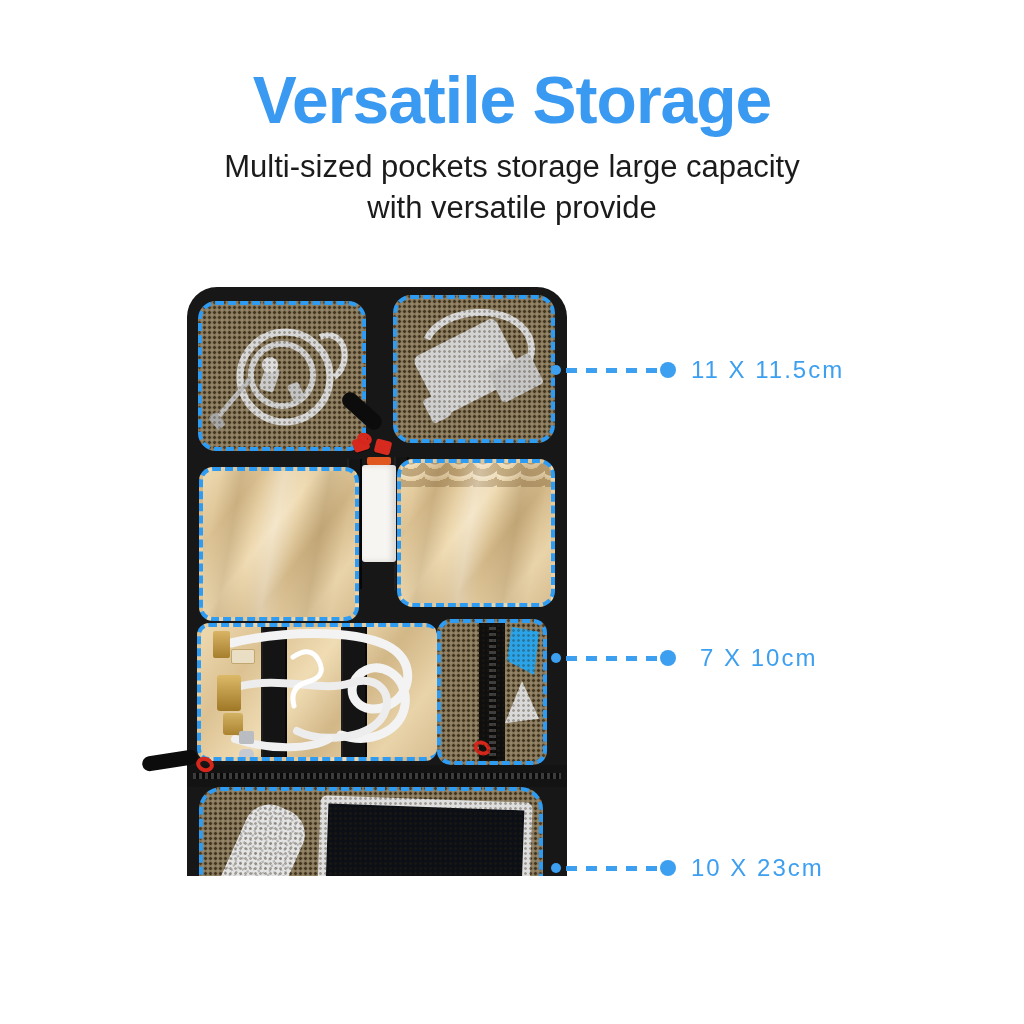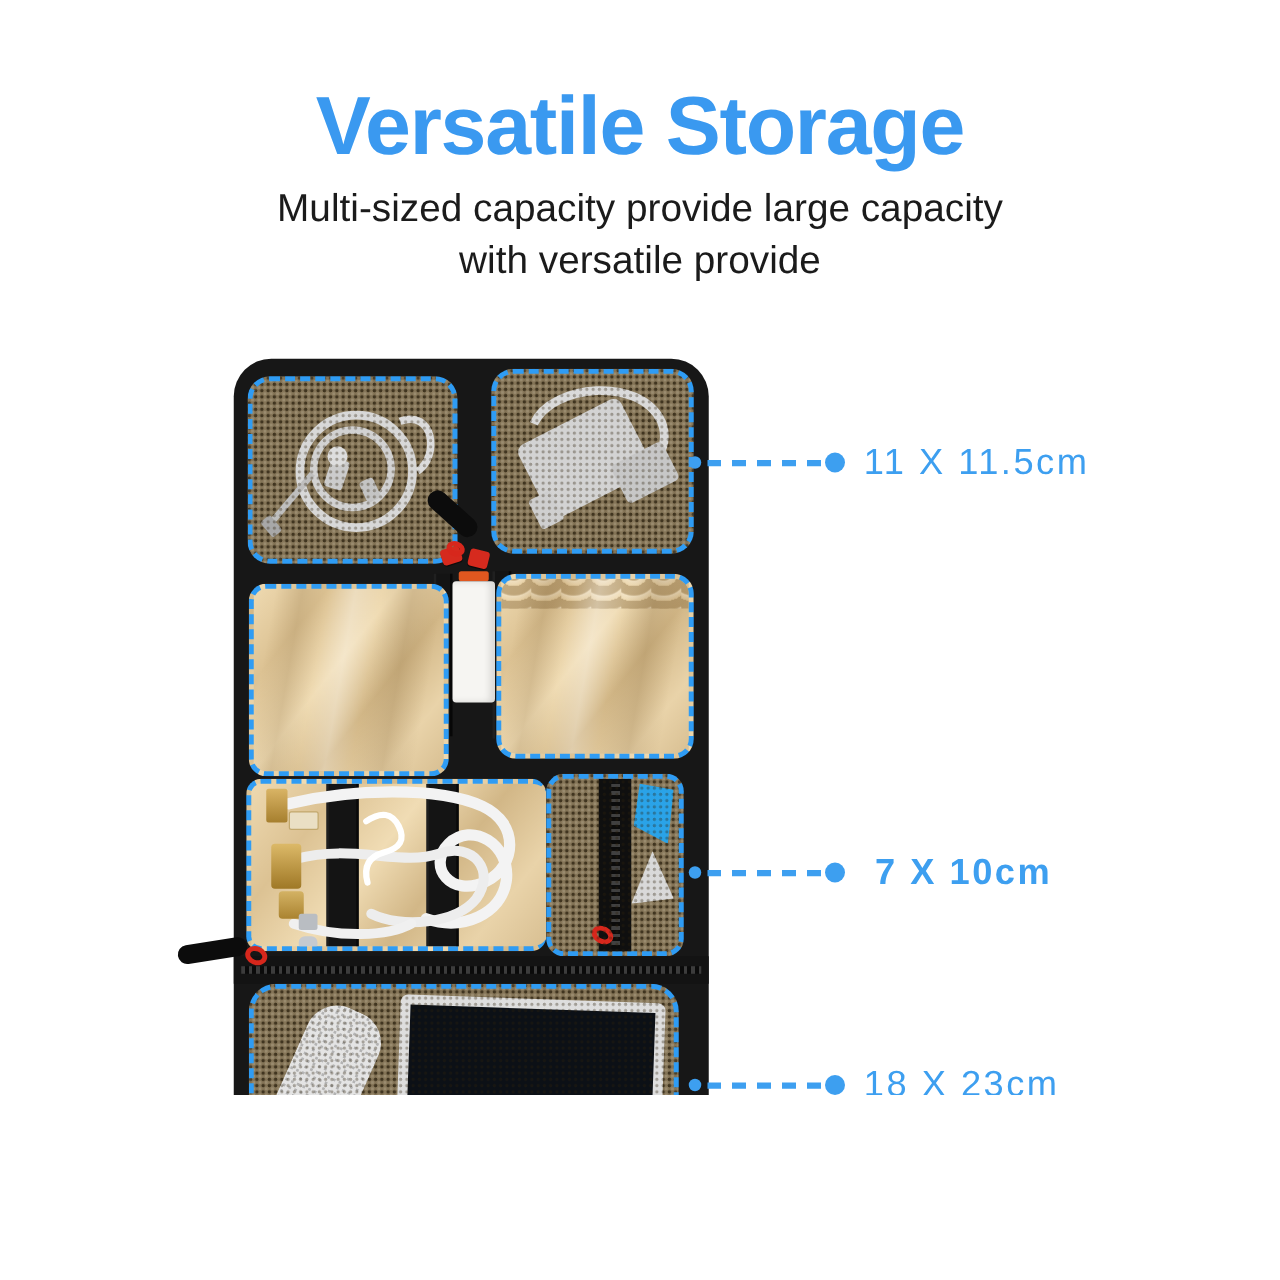--- a/index.html
+++ b/index.html
@@ -55,32 +55,32 @@
   .red-tab{position:absolute;background:#ea2f25;border-radius:8px;}
   .item-blue{position:absolute;background:#2aa3e8;clip-path:polygon(15% 0,100% 10%,85% 100%,0 70%);}
   .item-gray{position:absolute;background:#d9d9d9;clip-path:polygon(50% 0,100% 90%,0 100%);}
 
   
   .callout{position:absolute;display:flex;align-items:center;height:34px;}
   .c-start{width:10px;height:10px;border-radius:50%;background:#3d9ff0;flex:0 0 auto;}
   .c-line{width:92px;height:5px;margin-left:5px;flex:0 0 auto;
           background:repeating-linear-gradient(90deg,#3d9ff0 0 11px,transparent 11px 20px);}
   .c-dot{width:16px;height:16px;border-radius:50%;background:#3d9ff0;margin-left:2px;flex:0 0 auto;}
-  .c-label{margin-left:15px;font-size:29px;letter-spacing:2px;color:#3d9ff0;white-space:nowrap;text-align:center;}
+  .c-label{margin-left:15px;font-size:24px;letter-spacing:2px;color:#3d9ff0;white-space:nowrap;text-align:center;}
 
   svg{display:block;}
 </style>
 </head>
 <body>
 
 <div class="canvas">
 
   <h1 class="title">Versatile Storage</h1>
   <p class="subtitle">
-    <span>Multi-sized capacity provide large capacity</span><br>
+    <span>Multi-sized pockets storage large capacity</span><br>
     <span>with versatile provide</span>
   </p>
 
   <div class="product">
 
     <div class="pocket mesh" style="left:11px;top:14px;width:168px;height:150px;border-radius:18px;">
       <svg width="160" height="142" viewBox="0 0 160 142">
         <circle cx="83" cy="72" r="45" fill="none" stroke="#d8d8d8" stroke-width="7"></circle>
         <circle cx="80" cy="70" r="31" fill="none" stroke="#d2d2d2" stroke-width="6"></circle>
         <path d="M118 32 C145 22 150 60 132 72" fill="none" stroke="#dcdcdc" stroke-width="6"></path>
@@ -161,27 +161,27 @@
   <div class="cord-red" style="left:196px;top:757px;width:18px;height:15px;transform:rotate(22deg);"></div>
 
   <div class="callout" style="left:551px;top:353px;">
     <span class="c-start"></span>
     <span class="c-line"></span>
     <span class="c-dot"></span>
     <span class="c-label">11 X 11.5cm</span>
   </div>
 
 
-  <div class="callout" style="left:551px;top:681px;font-weight:bold;">
+  <div class="callout" style="left:551px;top:641px;">
     <span class="c-start"></span>
     <span class="c-line"></span>
     <span class="c-dot"></span>
     <span class="c-label" style="margin-left:24px;">7 X 10cm</span>
   </div>
 
   <div class="callout" style="left:551px;top:851px;">
     <span class="c-start"></span>
     <span class="c-line"></span>
     <span class="c-dot"></span>
-    <span class="c-label">18 X 23cm</span>
+    <span class="c-label">10 X 23cm</span>
   </div>
 
 </div>
 
 </body></html>

